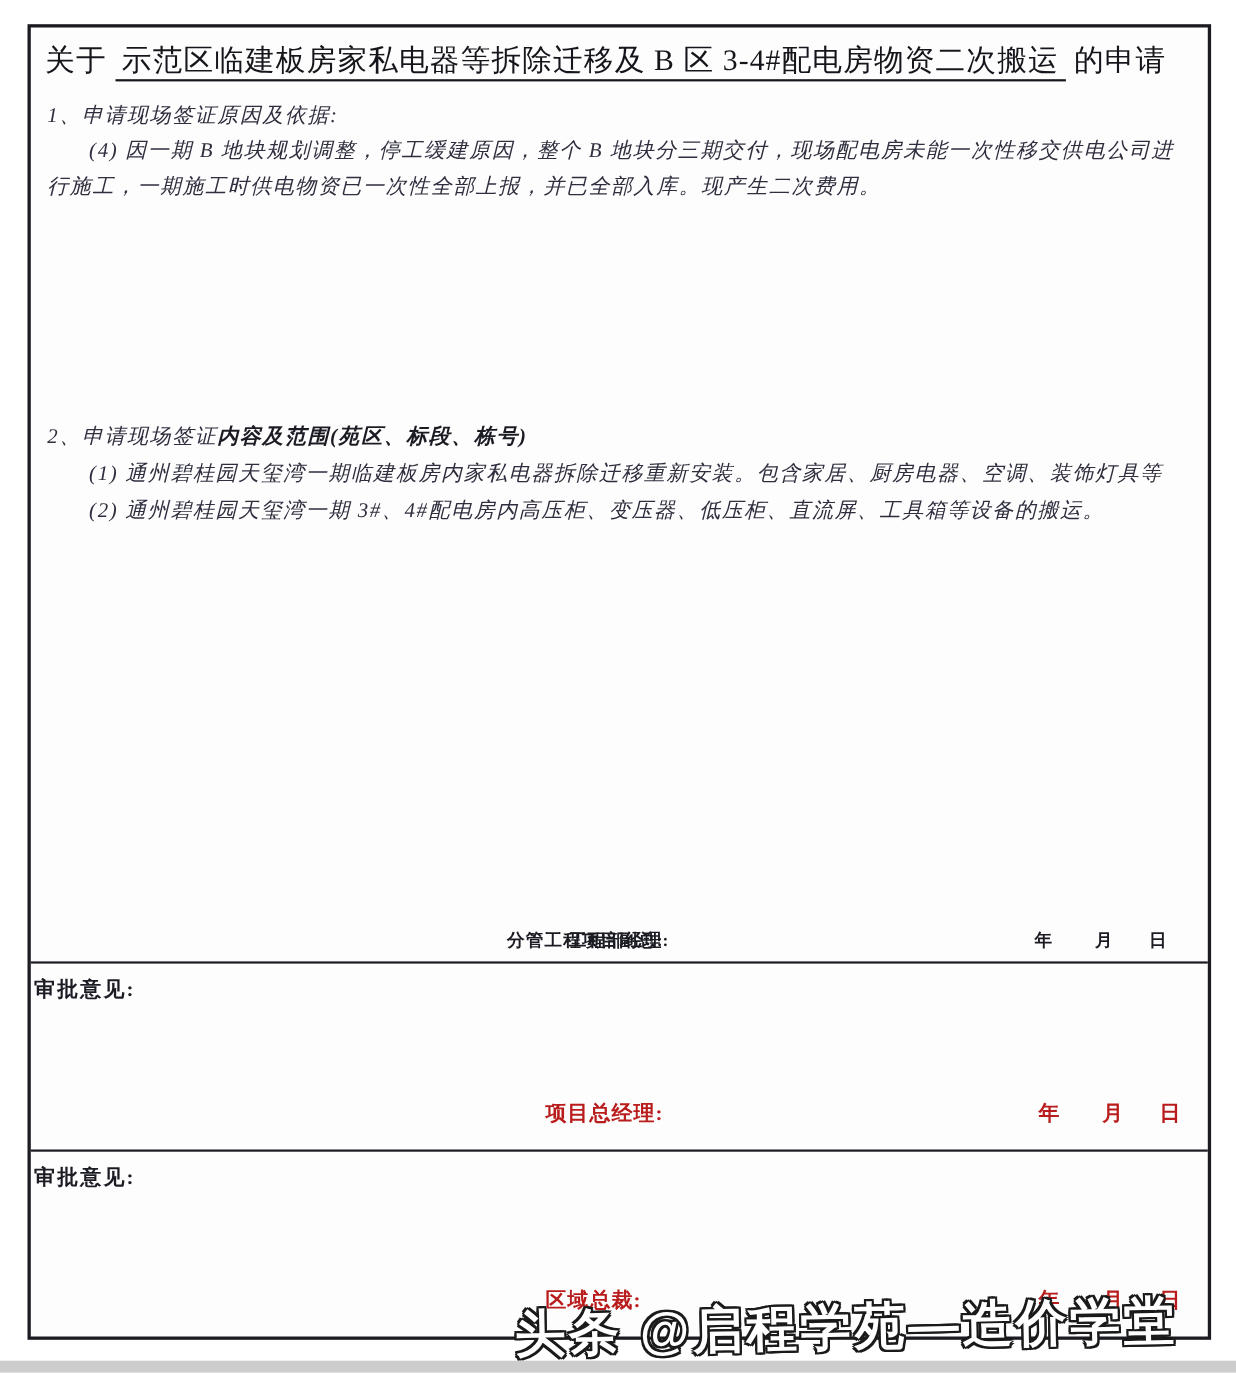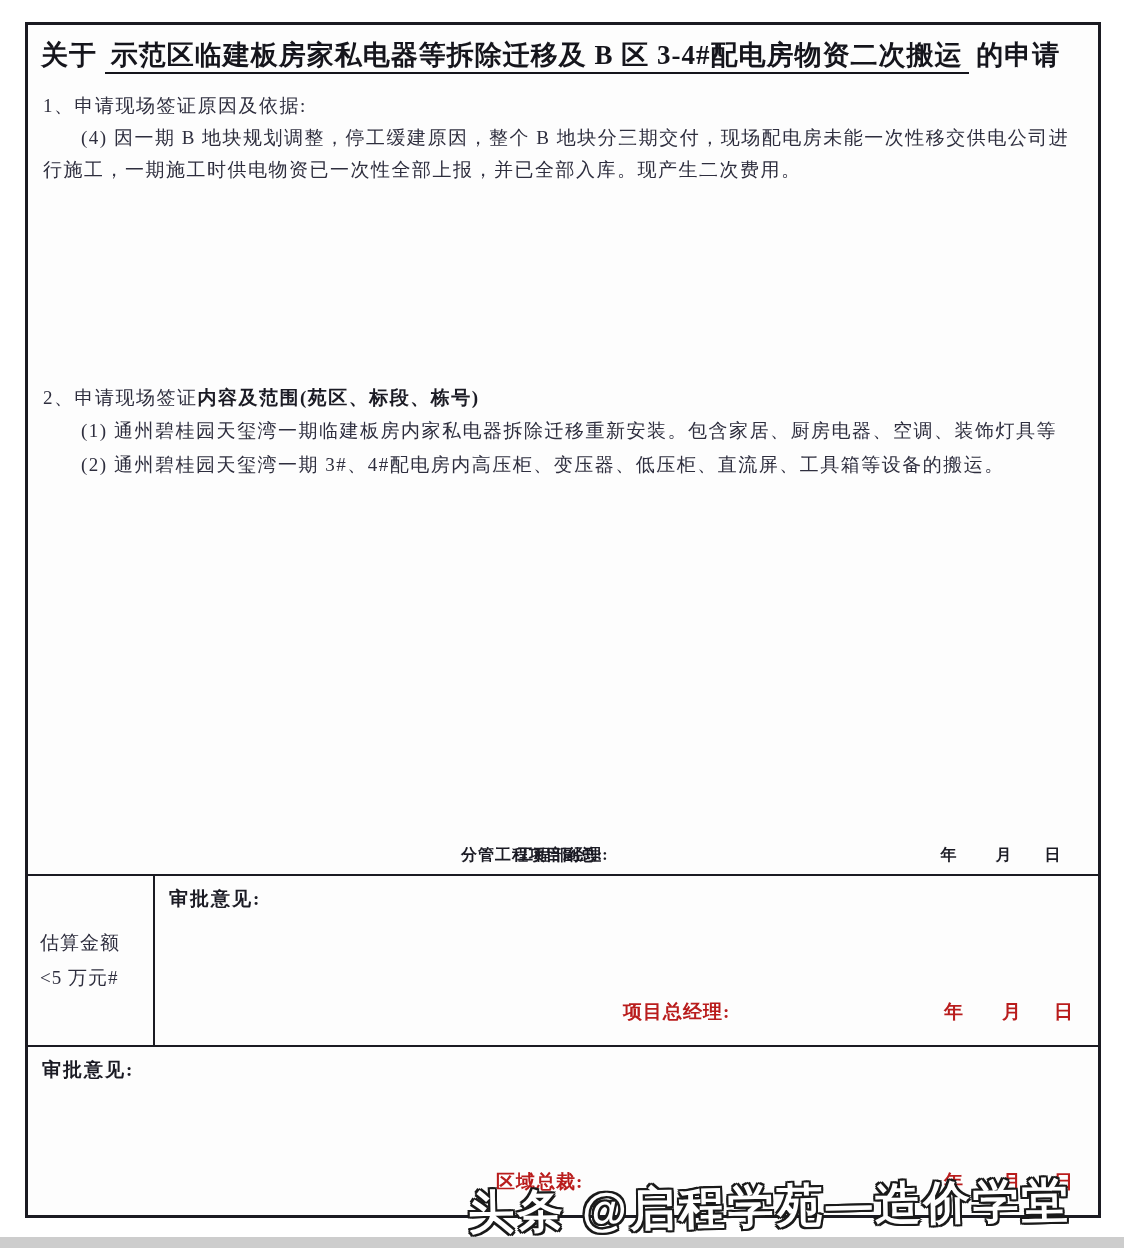--- a/index.html
+++ b/index.html
@@ -13,28 +13,28 @@
   .doc {
     position: absolute;
     left: 25px; top: 22px;
     width: 1076px; height: 1196px;
     border: 3px solid #1b1b22;
     background: #fdfdfd;
     color: #2e2e3e;
   }
   .title {
     position: absolute; top: 12px; left: 13px; right: 10px;
-    font-size: 27px; font-weight: bold; color: #15151c;
+    font-size: 27px; font-weight: normal; color: #15151c;
     letter-spacing: 1px; white-space: nowrap;
   }
   .title .u {
     border-bottom: 2px solid #15151c;
     padding: 0 6px 2px 6px;
   }
-  .sec { position: absolute; left: 15px; right: 15px; font-size: 19px; letter-spacing: 1.5px; line-height: 32px; }
+  .sec { position: absolute; left: 15px; right: 15px; font-size: 19px; letter-spacing: 1.5px; line-height: 32px; font-style: italic; }
   .sec1 { top: 65px; }
   .sec2 { top: 345px; margin-top: 12px; }
   .sec3 { top: 597px; }
   .sec p { text-indent: 38px; margin: 0; }
   .sec .heading { text-indent: 0; }
   .bold { font-weight: bold; color: #1b1b24; }
   .item { text-indent: 20px; line-height: 34px; }
 
   .sigrow {
     position: absolute; top: 820px; left: 15px; right: 15px;
@@ -52,21 +52,21 @@
     display: flex; flex-direction: column;
   }
   .trow { display: flex; flex: 1; }
   .trow.first { border-bottom: 2px solid #1b1b22; }
   .tlabel {
     width: 127px; border-right: 2px solid #1b1b22;
     display: flex; flex-direction: column; justify-content: center;
     font-size: 19px; letter-spacing: 1px; padding-left: 12px;
     line-height: 35px; color: #2e2e3e;
   }
-  .tcell { flex: 1; position: relative; padding: 10px 14px; }
+  .tcell { flex: 1; position: relative; padding: 10px 3px; }
   .review { font-size: 19px; font-weight: bold; color: #1b1b24; letter-spacing: 2px; }
   .cell-sig {
     position: absolute; left: 0; right: 0; bottom: 16px; height: 30px;
     font-size: 19px; font-weight: bold; color: #b91c1c; letter-spacing: 1px;
   }
   .cell-sig .who { position: absolute; left: 468px; top: 0; }
   .cell-sig .ymd { right: 14px; width: 140px; }
 
   .watermark {
     position: absolute; left: 468px; top: 1176px;
@@ -111,24 +111,20 @@
 
   <div class="sigrow">
     <span>工程部经理:</span>
     <span class="deputy">分管工程项目副总:</span>
     <span class="ymd"><span>年</span><span class="m">月</span><span>日</span></span>
   </div>
 
   <div class="table">
 
     <div class="trow first">
-      <div class="tlabel">
-        <span>估算金额</span>
-        <span>&lt;5 万元#</span>
-      </div>
       <div class="tcell">
         <div class="review">审批意见:</div>
         <div class="cell-sig">
           <span class="who">项目总经理:</span>
           <span class="ymd"><span>年</span><span class="m">月</span><span>日</span></span>
         </div>
       </div>
     </div>
 
     <div class="trow">

